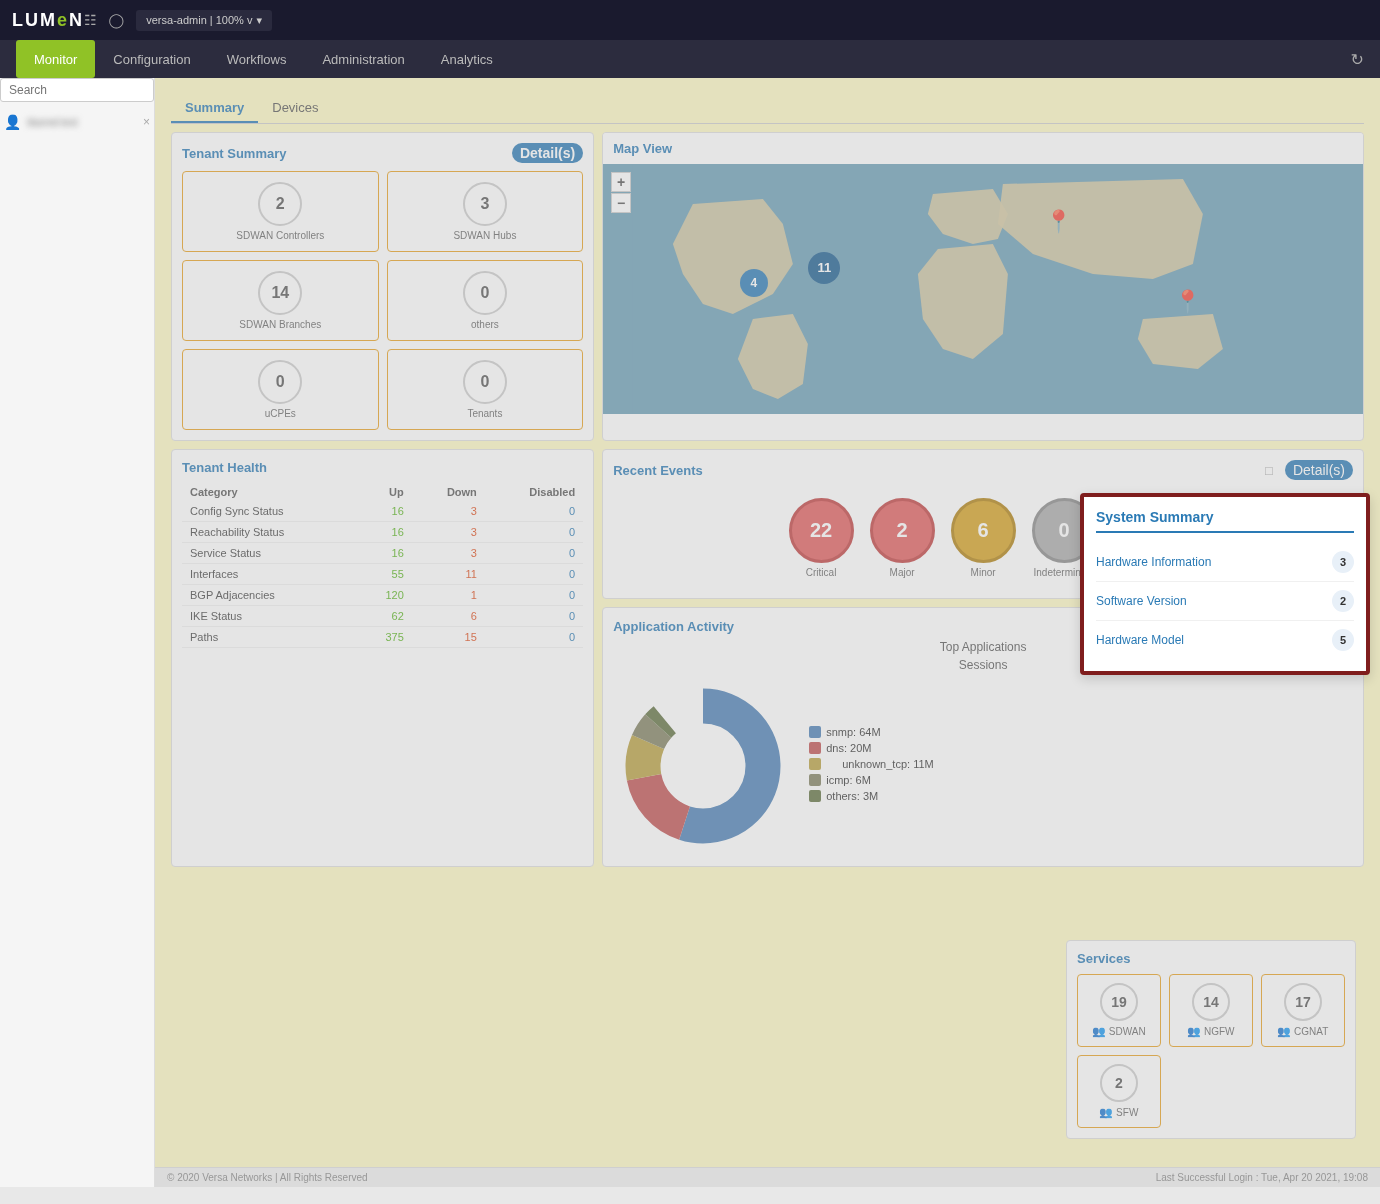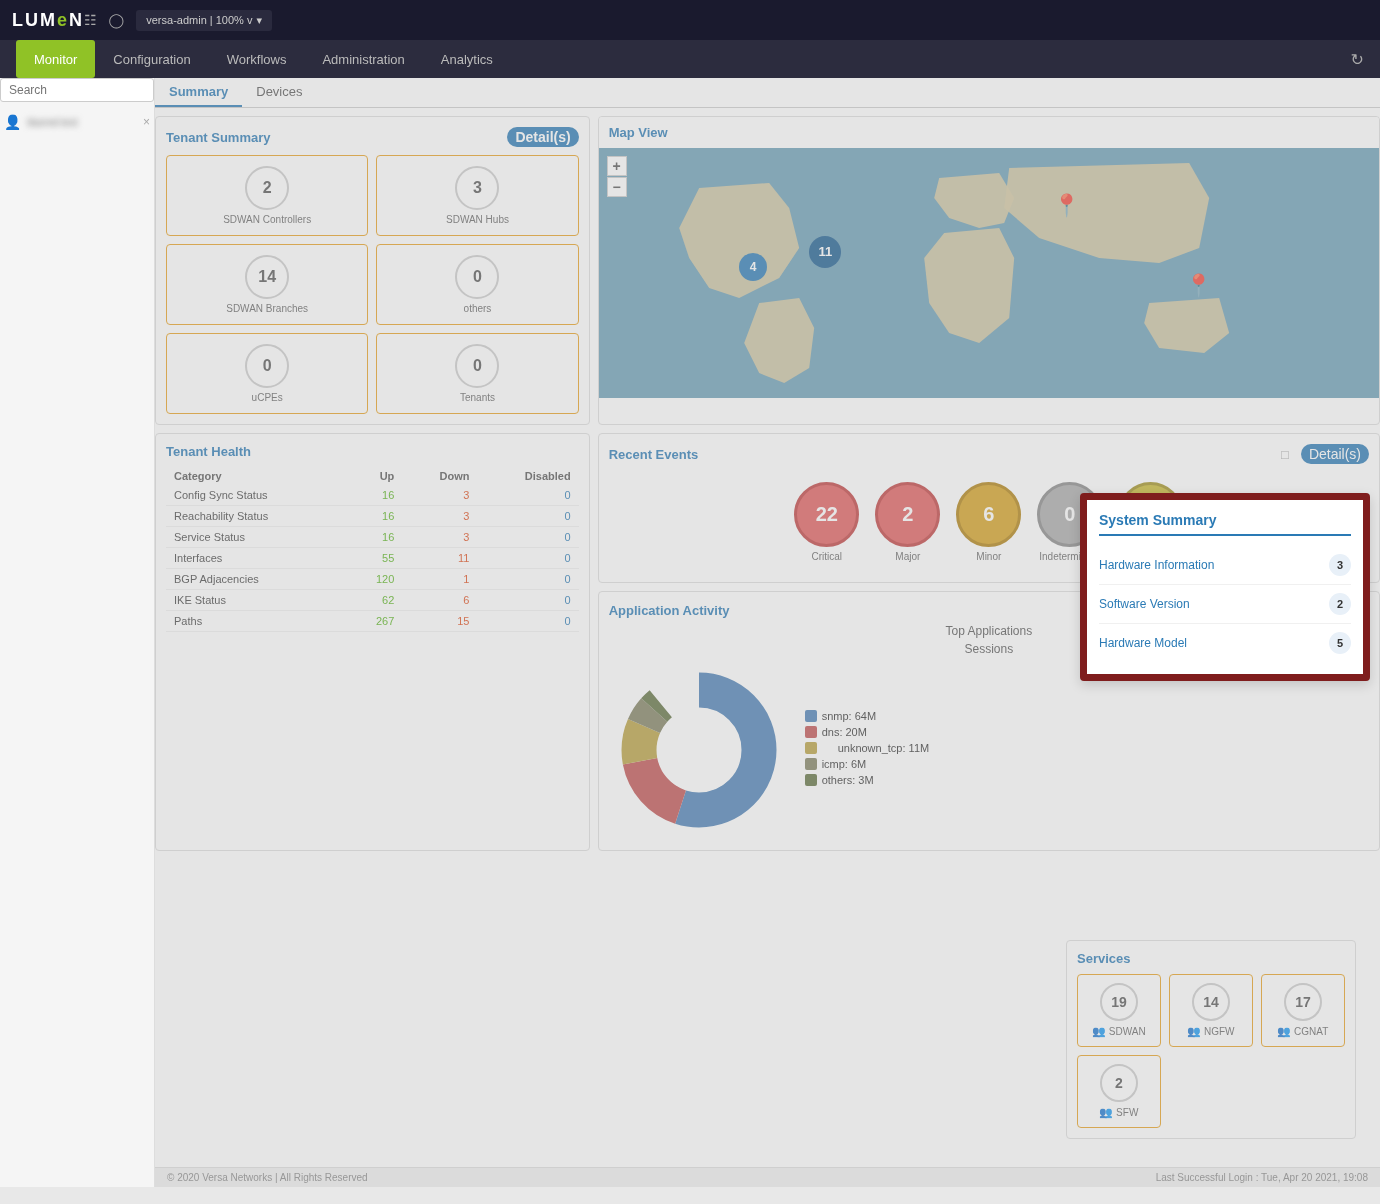--- a/index.html
+++ b/index.html
@@ -98,22 +98,22 @@
       cursor: pointer;
     }
     .sidebar-user-icon { color: #666; font-size: 14px; }
     .sidebar-label { color: #777; font-size: 11px; }
     .sidebar-close { color: #aaa; margin-left: auto; cursor: pointer; }
 
     
     .main-content {
       flex: 1;
       overflow-y: auto;
-      padding: 0;
-      background: #ffffff;
+      padding: 16px;
+      background: #fef9c3;
       position: relative;
     }
 
     
     .tabs {
       display: flex;
       gap: 0;
       margin-bottom: 8px;
       border-bottom: 1px solid #ccc;
     }
@@ -307,21 +307,21 @@
     .circle-warning { background: #c8b830; border: 3px solid #a09020; }
     .event-label { font-size: 10px; color: #666; }
 
     
     .system-summary-overlay {
       position: absolute;
       top: 415px;
       right: 10px;
       width: 290px;
       background: #fff;
-      border: 7px solid #7f1d1d;
+      border: 4px solid #7f1d1d;
       border-radius: 4px;
       box-shadow: 0 4px 12px rgba(0,0,0,0.15);
       z-index: 100;
       padding: 12px;
     }
     .system-summary-title {
       font-size: 14px;
       font-weight: bold;
       color: #2a7ab5;
       border-bottom: 2px solid #2a7ab5;
@@ -633,21 +633,21 @@
     <td class="color-disabled">0</td>
   </tr>
               <tr>
     <td>IKE Status</td>
     <td class="color-up">62</td>
     <td class="color-down">6</td>
     <td class="color-disabled">0</td>
   </tr>
               <tr>
     <td>Paths</td>
-    <td class="color-up">267</td>
+    <td class="color-up">375</td>
     <td class="color-down">15</td>
     <td class="color-disabled">0</td>
   </tr>
             </tbody>
         </table>
       </div>
 
       <div style="display:flex;flex-direction:column;gap:8px;">
 
         <div class="panel">

